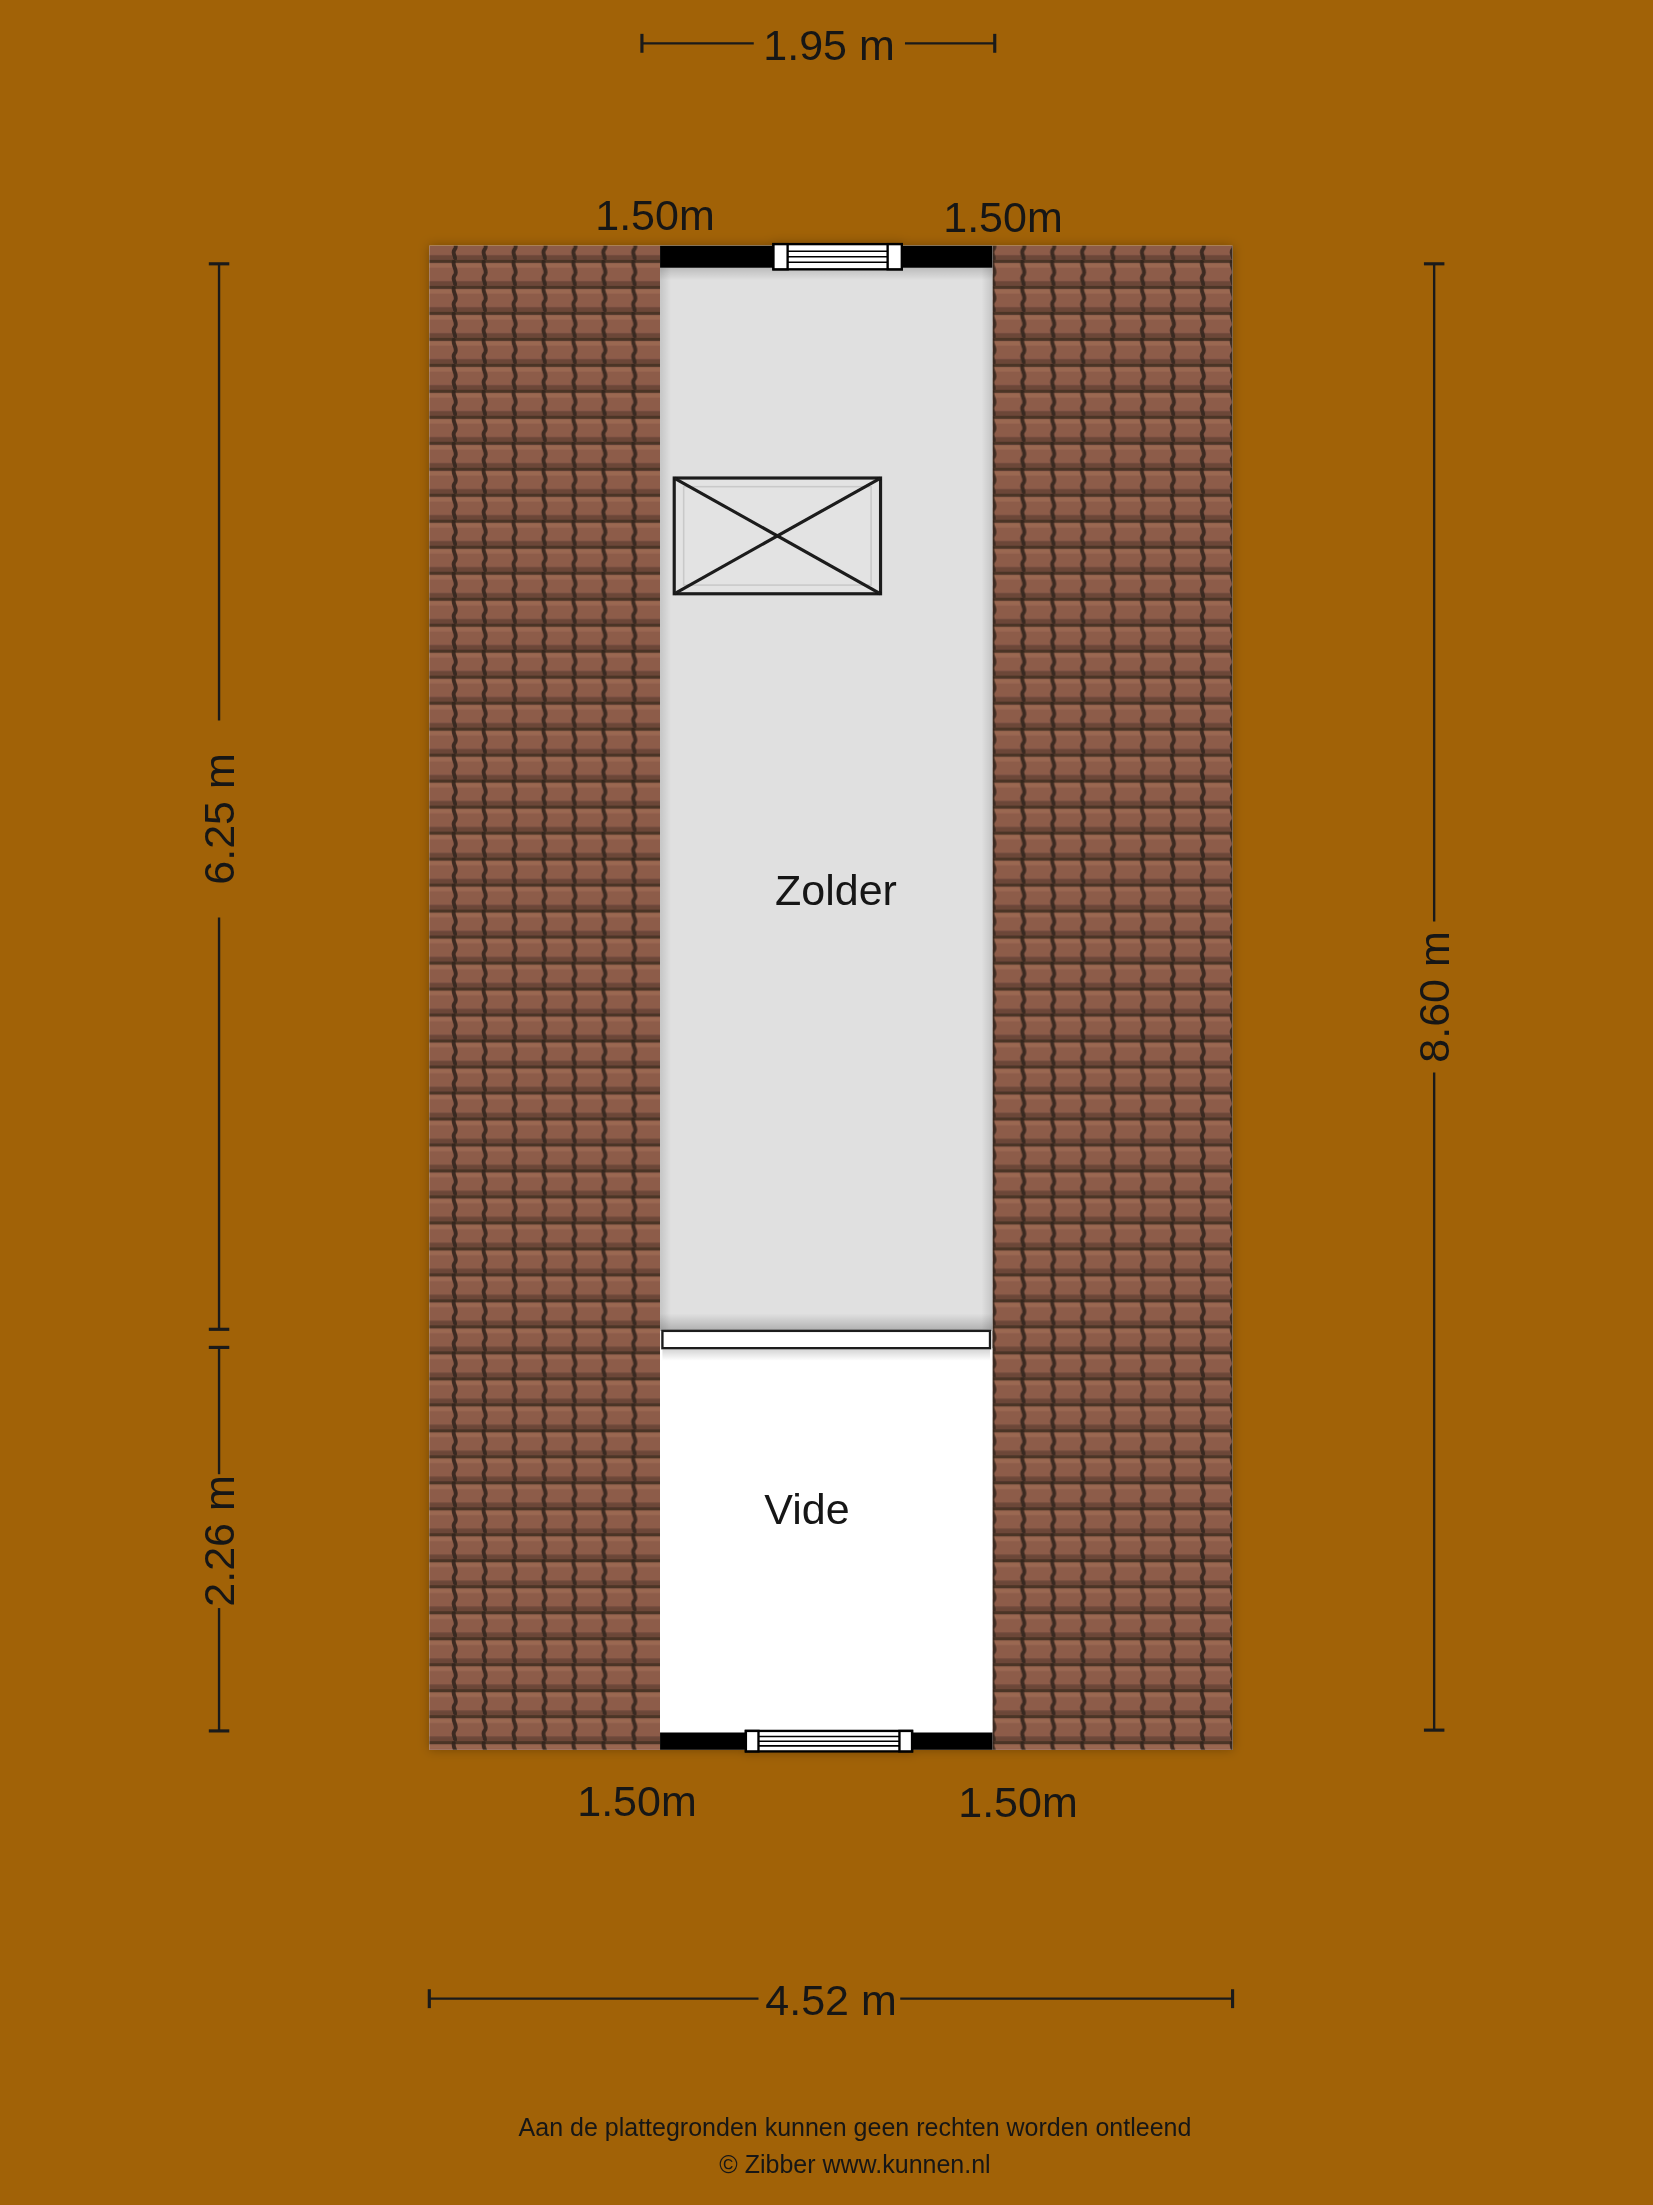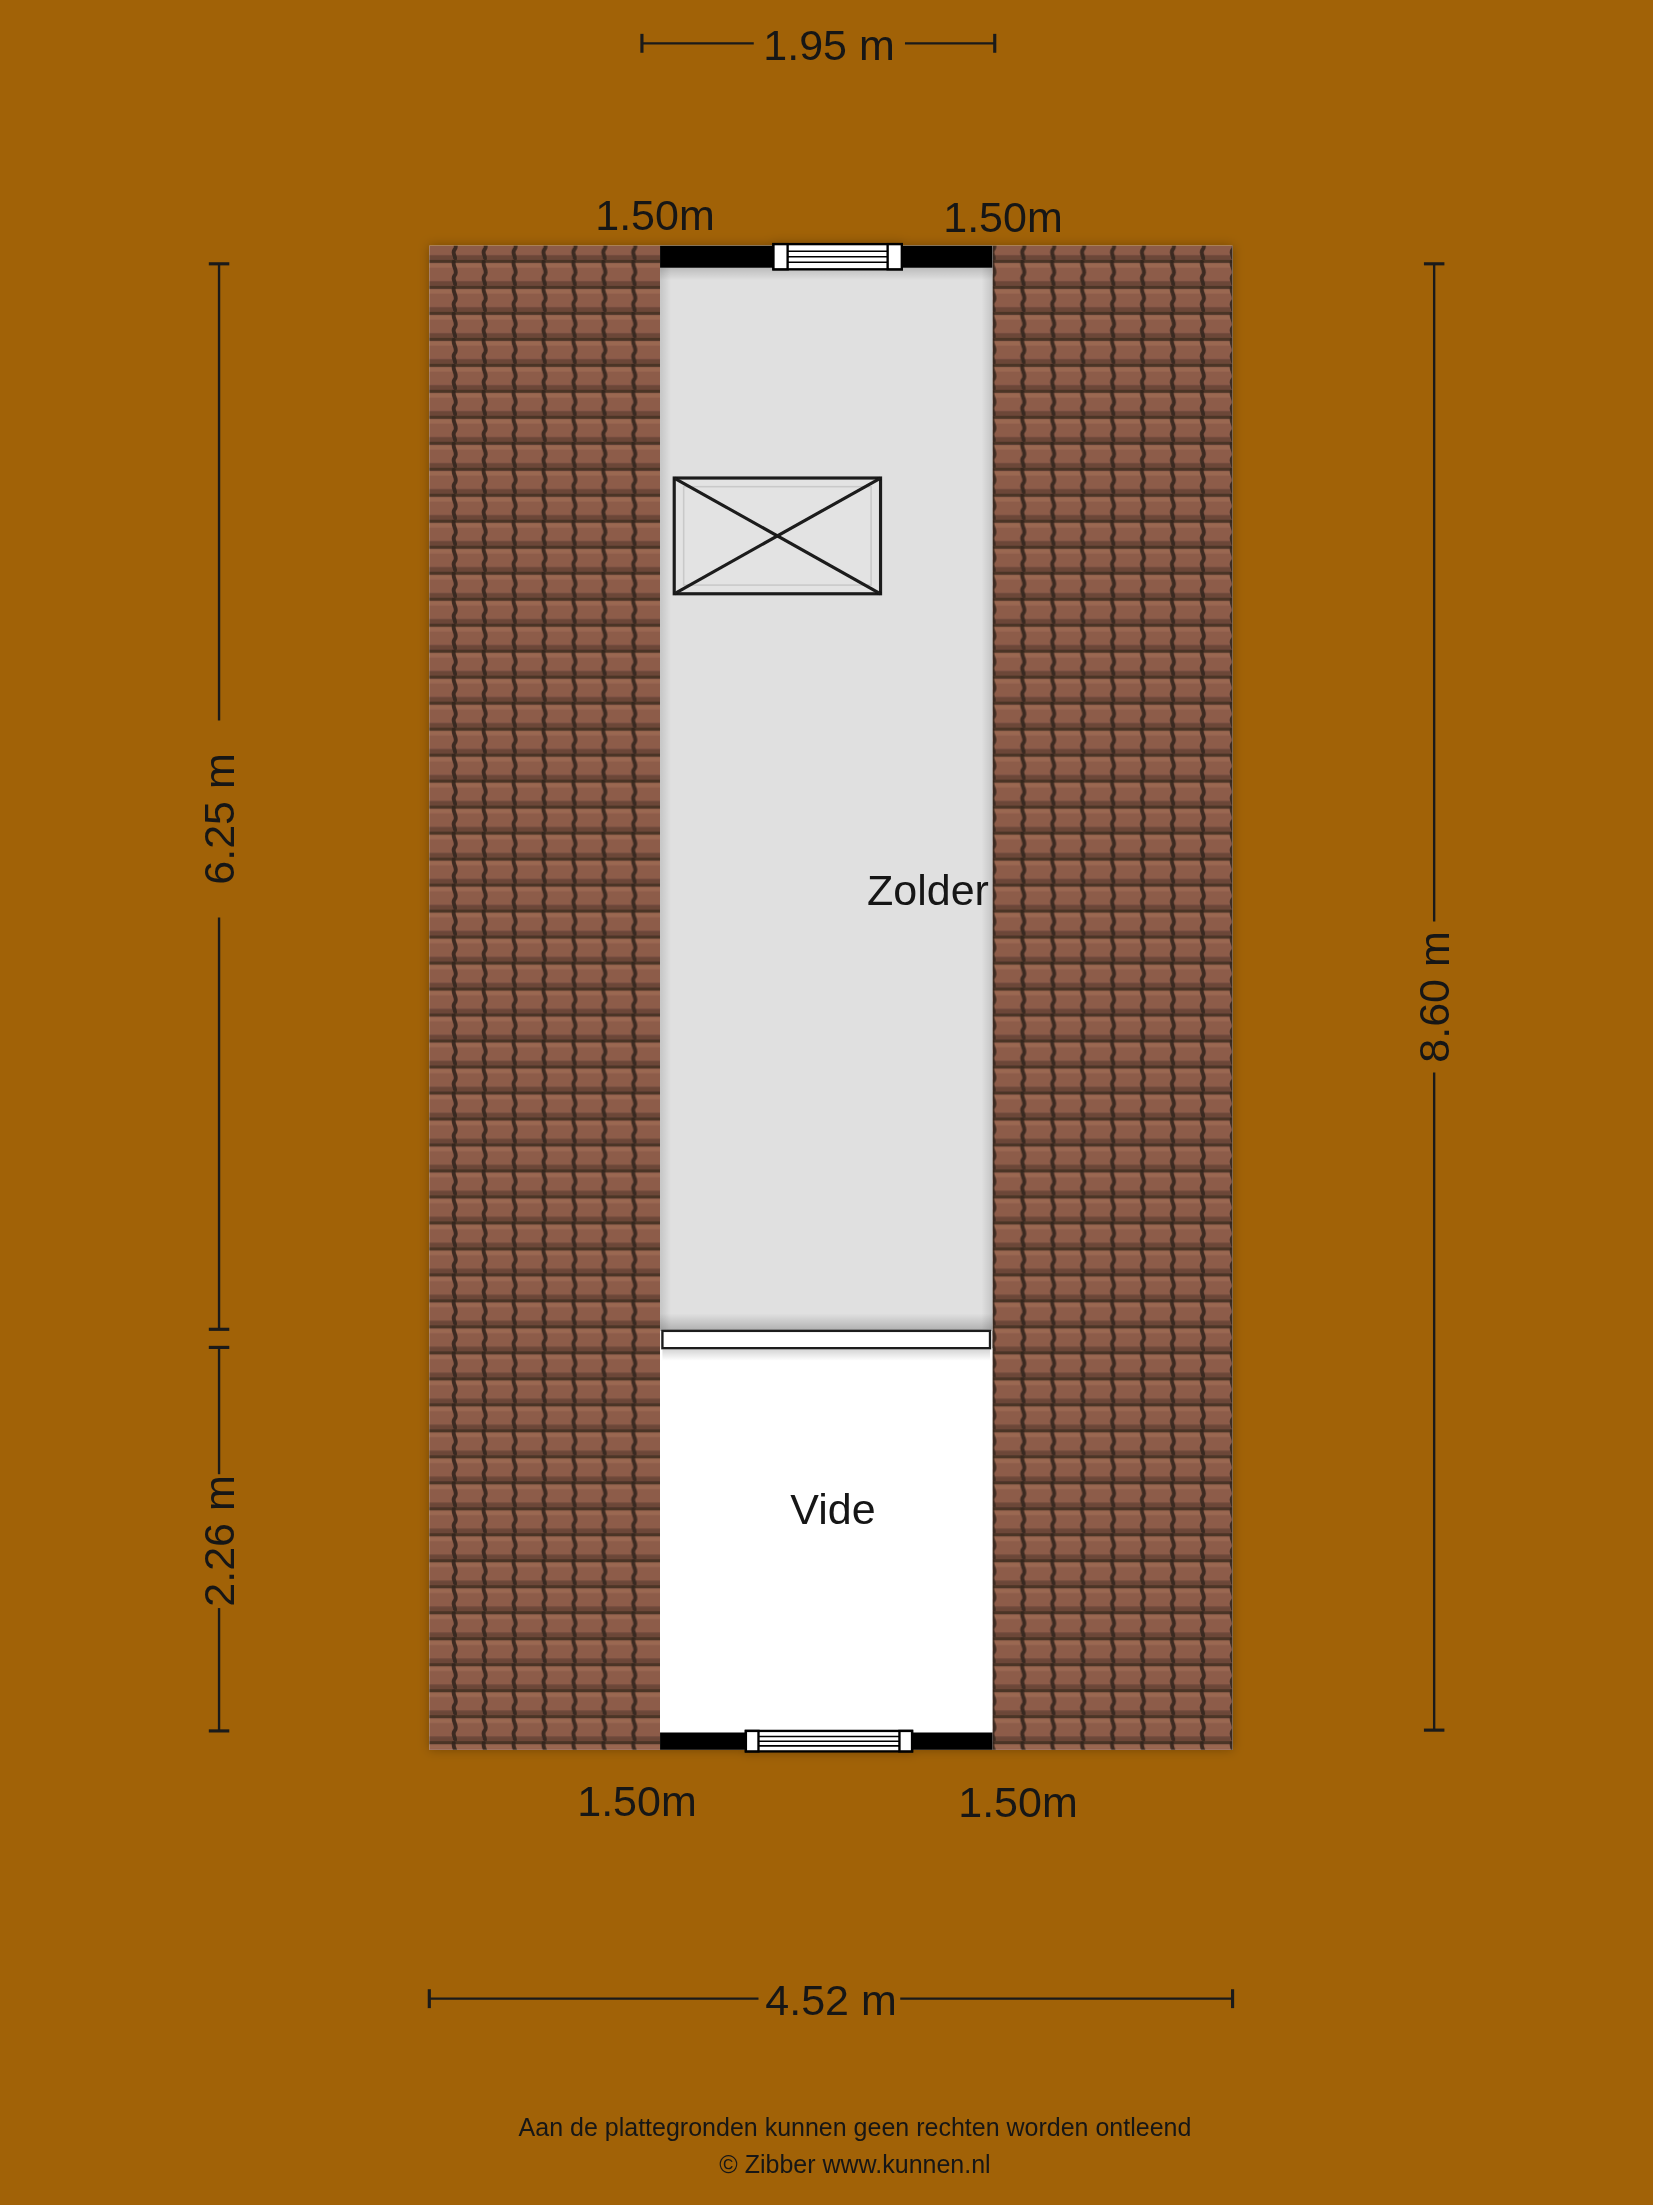--- a/index.html
+++ b/index.html
@@ -163,22 +163,22 @@
 
   <div class="txt" style="left:829px;top:45px">1.95 m</div>
 
   <div class="txt" style="left:655px;top:215px">1.50m</div>
   <div class="txt" style="left:1003px;top:217px">1.50m</div>
 
   <div class="txt rot" style="left:219px;top:819px">6.25 m</div>
   <div class="txt rot" style="left:219px;top:1541px">2.26 m</div>
   <div class="txt rot" style="left:1434px;top:997px">8.60 m</div>
 
-  <div class="txt" style="left:928px;top:890px">Zolder</div>
-  <div class="txt" style="left:833px;top:1509px">Vide</div>
+  <div class="txt" style="left:836px;top:890px">Zolder</div>
+  <div class="txt" style="left:807px;top:1509px">Vide</div>
 
   <div class="txt" style="left:637px;top:1801px">1.50m</div>
   <div class="txt" style="left:1018px;top:1802px">1.50m</div>
 
   <div class="txt" style="left:831px;top:2000px">4.52 m</div>
 
   <div class="footer-line" style="left:855px;top:2127px">Aan de plattegronden kunnen geen rechten worden ontleend</div>
   <div class="footer-line" style="left:855px;top:2164px">© Zibber www.kunnen.nl</div>
 
 </div>

